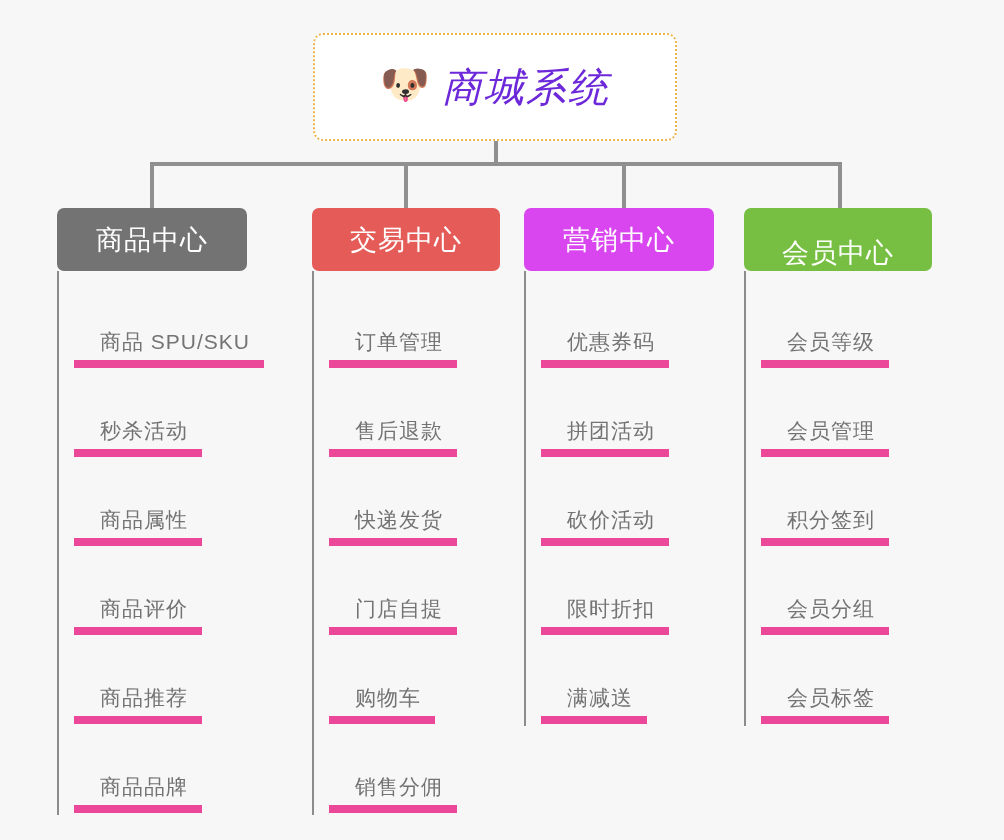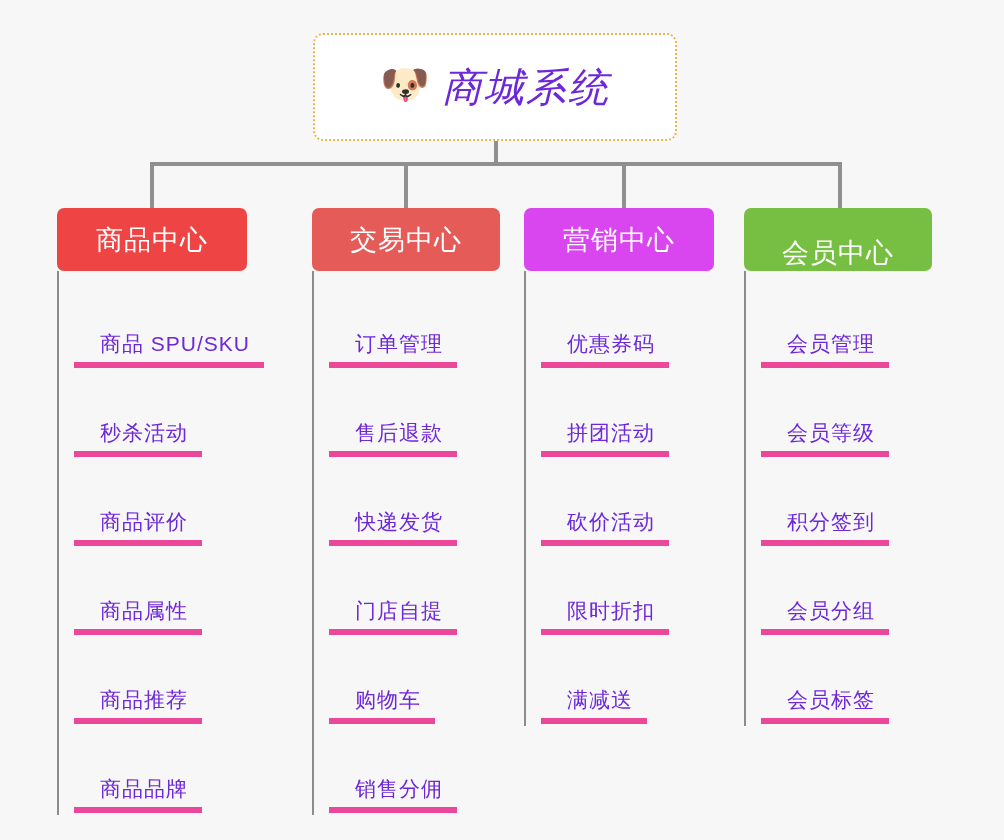--- a/index.html
+++ b/index.html
@@ -92,21 +92,21 @@
     height: 63px;
     border-radius: 7px;
     display: flex;
     align-items: center;
     justify-content: center;
     color: #ffffff;
     font-size: 27px;
     letter-spacing: 1px;
     white-space: nowrap;
   }
-  .cat-blue   { background: #ef4444; }
+  .cat-blue   { background: #737373; }
   .cat-red    { background: #e45b58; }
   .cat-orange { background: #d946ef; }
   .cat-green  { background: #76bf42; align-items: flex-end; }
 
   
   .leaf-list {
     position: relative;
     margin-top: 0;
     padding-left: 15px;
     border-left: 2px solid #8c8c8c;
@@ -115,23 +115,23 @@
   .leaf-item {
     height: 89px;
     box-sizing: border-box;
     display: flex;
     align-items: flex-end;
     padding-bottom: 2px;
   }
   .leaf-text {
     display: inline-block;
     font-size: 21px;
-    color: #6d28d9;
+    color: #737373;
     white-space: nowrap;
-    border-bottom: 6px solid #ec4899;
+    border-bottom: 8px solid #ec4899;
     padding: 0 14px 4px 26px;
     letter-spacing: 1px;
   }
 </style>
 </head>
 <body>
 
 <div id="chart">
 
   <div class="root-node">
@@ -151,24 +151,24 @@
       <span>商品中心</span>
     </div>
     <div class="leaf-list">
       <div class="leaf-item">
           <span class="leaf-text">商品 SPU/SKU</span>
         </div>
       <div class="leaf-item">
           <span class="leaf-text">秒杀活动</span>
         </div>
       <div class="leaf-item">
+          <span class="leaf-text">商品属性</span>
+        </div>
+      <div class="leaf-item">
           <span class="leaf-text">商品评价</span>
-        </div>
-      <div class="leaf-item">
-          <span class="leaf-text">商品属性</span>
         </div>
       <div class="leaf-item">
           <span class="leaf-text">商品推荐</span>
         </div>
       <div class="leaf-item">
           <span class="leaf-text">商品品牌</span>
         </div>
     </div>
   </div>
 
@@ -220,26 +220,26 @@
         </div>
     </div>
   </div>
 
   <div class="column col-4">
     <div class="cat-box cat-green">
       <span>会员中心</span>
     </div>
     <div class="leaf-list">
       <div class="leaf-item">
+          <span class="leaf-text">会员等级</span>
+        </div>
+      <div class="leaf-item">
           <span class="leaf-text">会员管理</span>
         </div>
       <div class="leaf-item">
-          <span class="leaf-text">会员等级</span>
-        </div>
-      <div class="leaf-item">
           <span class="leaf-text">积分签到</span>
         </div>
       <div class="leaf-item">
           <span class="leaf-text">会员分组</span>
         </div>
       <div class="leaf-item">
           <span class="leaf-text">会员标签</span>
         </div>
     </div>
   </div>

